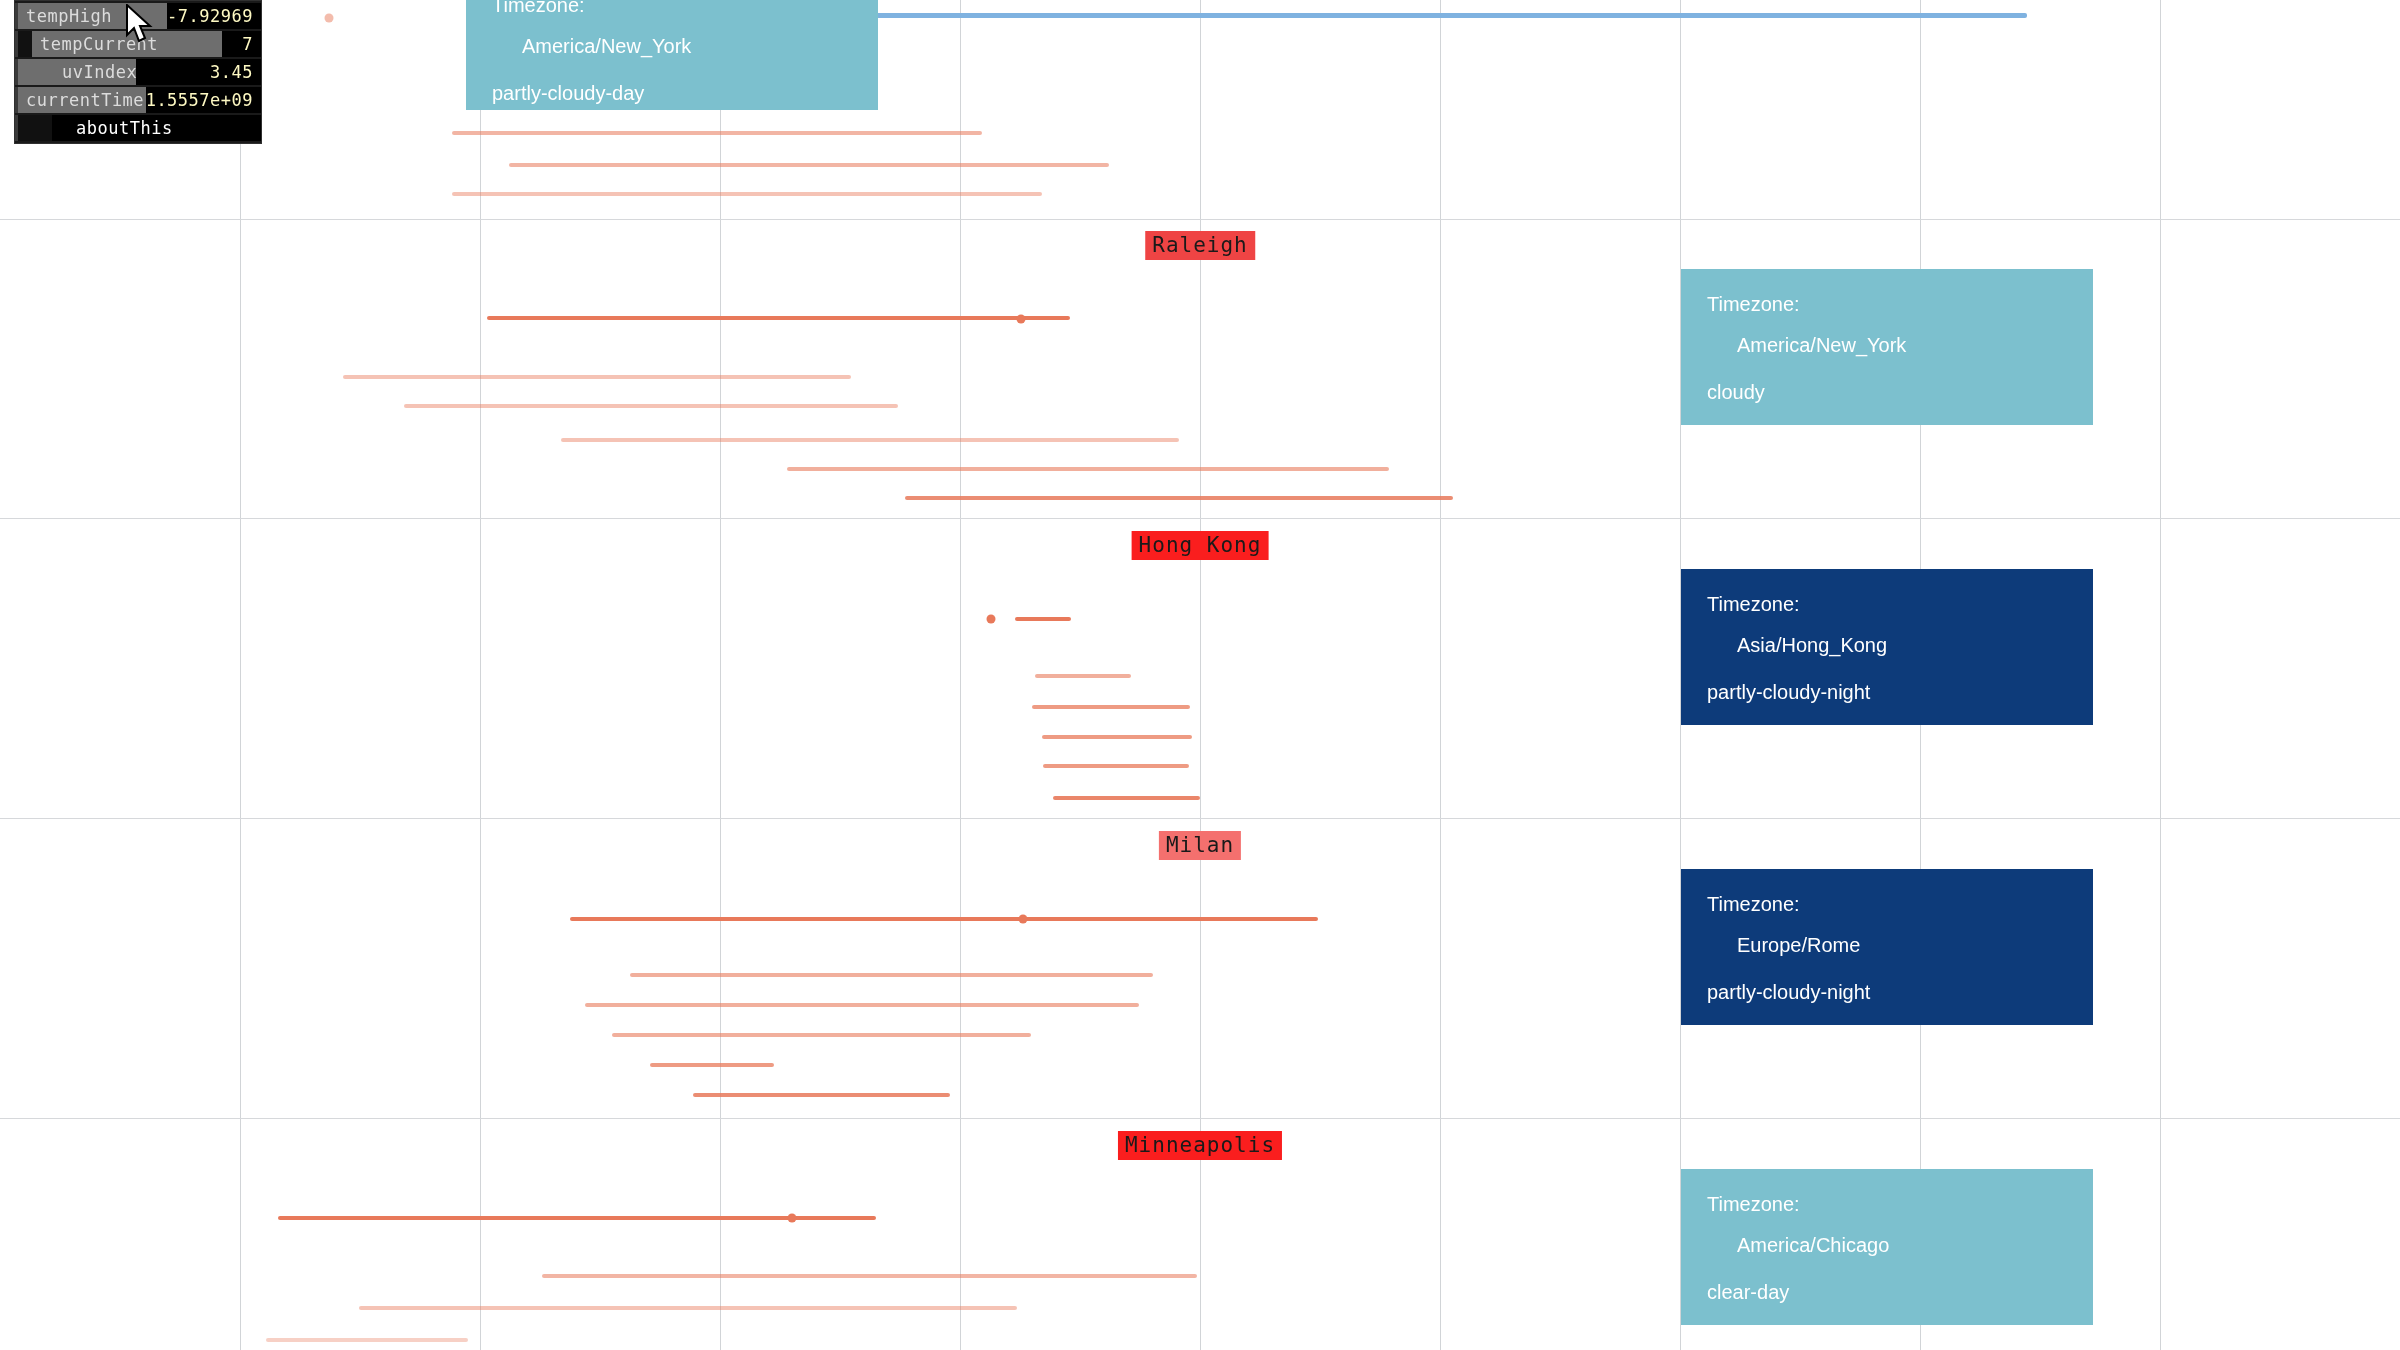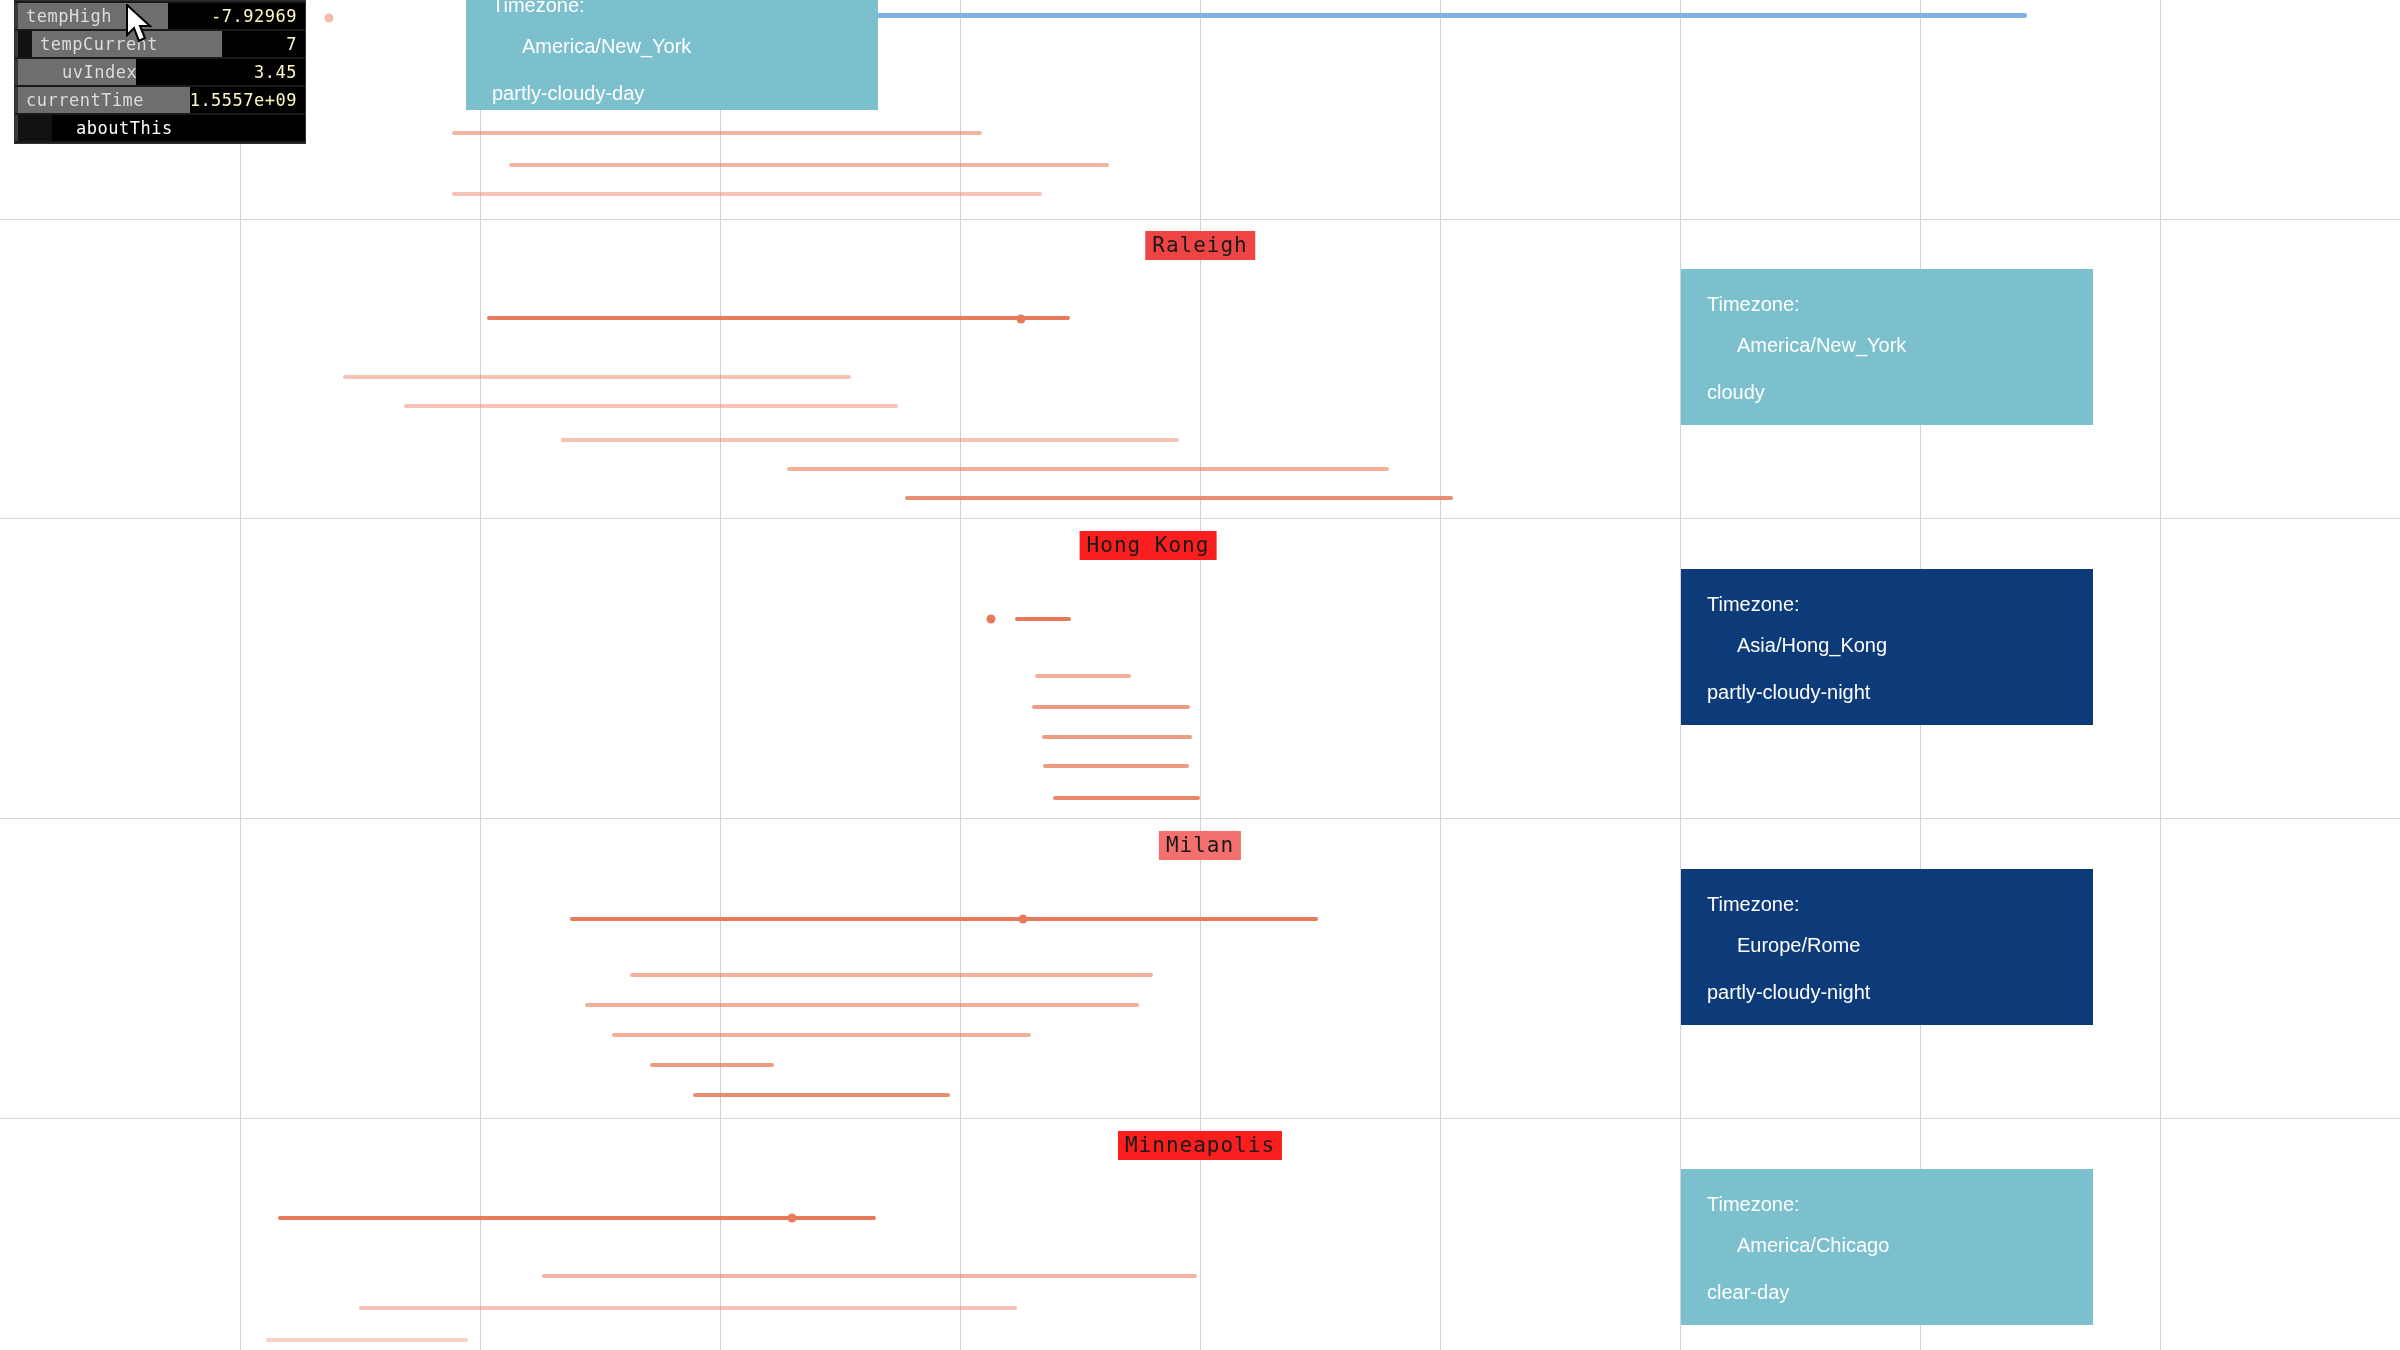--- a/index.html
+++ b/index.html
@@ -81,21 +81,21 @@
   }
   .tooltip .tz-label { display: block; margin-bottom: 14px; }
   .tooltip .tz-value { display: block; margin-left: 30px; margin-bottom: 20px; }
   .tooltip .icon-name { display: block; margin-bottom: 20px; }
 
   
   #gui {
     position: absolute;
     left: 14px;
     top: 0px;
-    width: 292px;
+    width: 248px;
     background: #1a1a1a;
     border: 1px solid #303030;
     padding: 2px 0 2px 0;
     box-sizing: border-box;
     font-family: "DejaVu Sans Mono", "Liberation Mono", monospace;
     z-index: 50;
   }
   .gui-row {
     display: flex;
     align-items: stretch;
@@ -198,21 +198,21 @@
         <span class="tz-value">America/New_York</span>
         <span class="icon-name">cloudy</span>
       </div>
       <div class="bar" style="left: 1015px; top: 617px; width: 56px; opacity: 1; background: rgb(232, 121, 90);"></div>
       <div class="bar" style="left: 1035px; top: 674px; width: 96px; opacity: 0.6; background: rgb(232, 121, 90);"></div>
       <div class="bar" style="left: 1032px; top: 705px; width: 158px; opacity: 0.75; background: rgb(232, 121, 90);"></div>
       <div class="bar" style="left: 1042px; top: 735px; width: 150px; opacity: 0.75; background: rgb(232, 121, 90);"></div>
       <div class="bar" style="left: 1043px; top: 764px; width: 146px; opacity: 0.75; background: rgb(232, 121, 90);"></div>
       <div class="bar" style="left: 1053px; top: 796px; width: 147px; opacity: 0.9; background: rgb(232, 121, 90);"></div>
       <div class="dot" style="left: 991px; top: 619px; opacity: 1; background: rgb(232, 121, 90);"></div>
-      <div class="city-label" style="left: 1148px; top: 531px; background: rgb(250, 30, 30);">Hong Kong</div>
+      <div class="city-label" style="left: 1200px; top: 531px; background: rgb(250, 30, 30);">Hong Kong</div>
       <div class="tooltip" style="left: 1681px; top: 569px; width: 412px; height: 156px; background: rgb(13, 59, 122);">
         <span class="tz-label">Timezone:</span>
         <span class="tz-value">Asia/Hong_Kong</span>
         <span class="icon-name">partly-cloudy-night</span>
       </div>
       <div class="bar" style="left: 570px; top: 917px; width: 748px; opacity: 1; background: rgb(232, 121, 90);"></div>
       <div class="bar" style="left: 630px; top: 973px; width: 523px; opacity: 0.6; background: rgb(232, 121, 90);"></div>
       <div class="bar" style="left: 585px; top: 1003px; width: 554px; opacity: 0.6; background: rgb(232, 121, 90);"></div>
       <div class="bar" style="left: 612px; top: 1033px; width: 419px; opacity: 0.6; background: rgb(232, 121, 90);"></div>
       <div class="bar" style="left: 650px; top: 1063px; width: 124px; opacity: 0.75; background: rgb(232, 121, 90);"></div>

